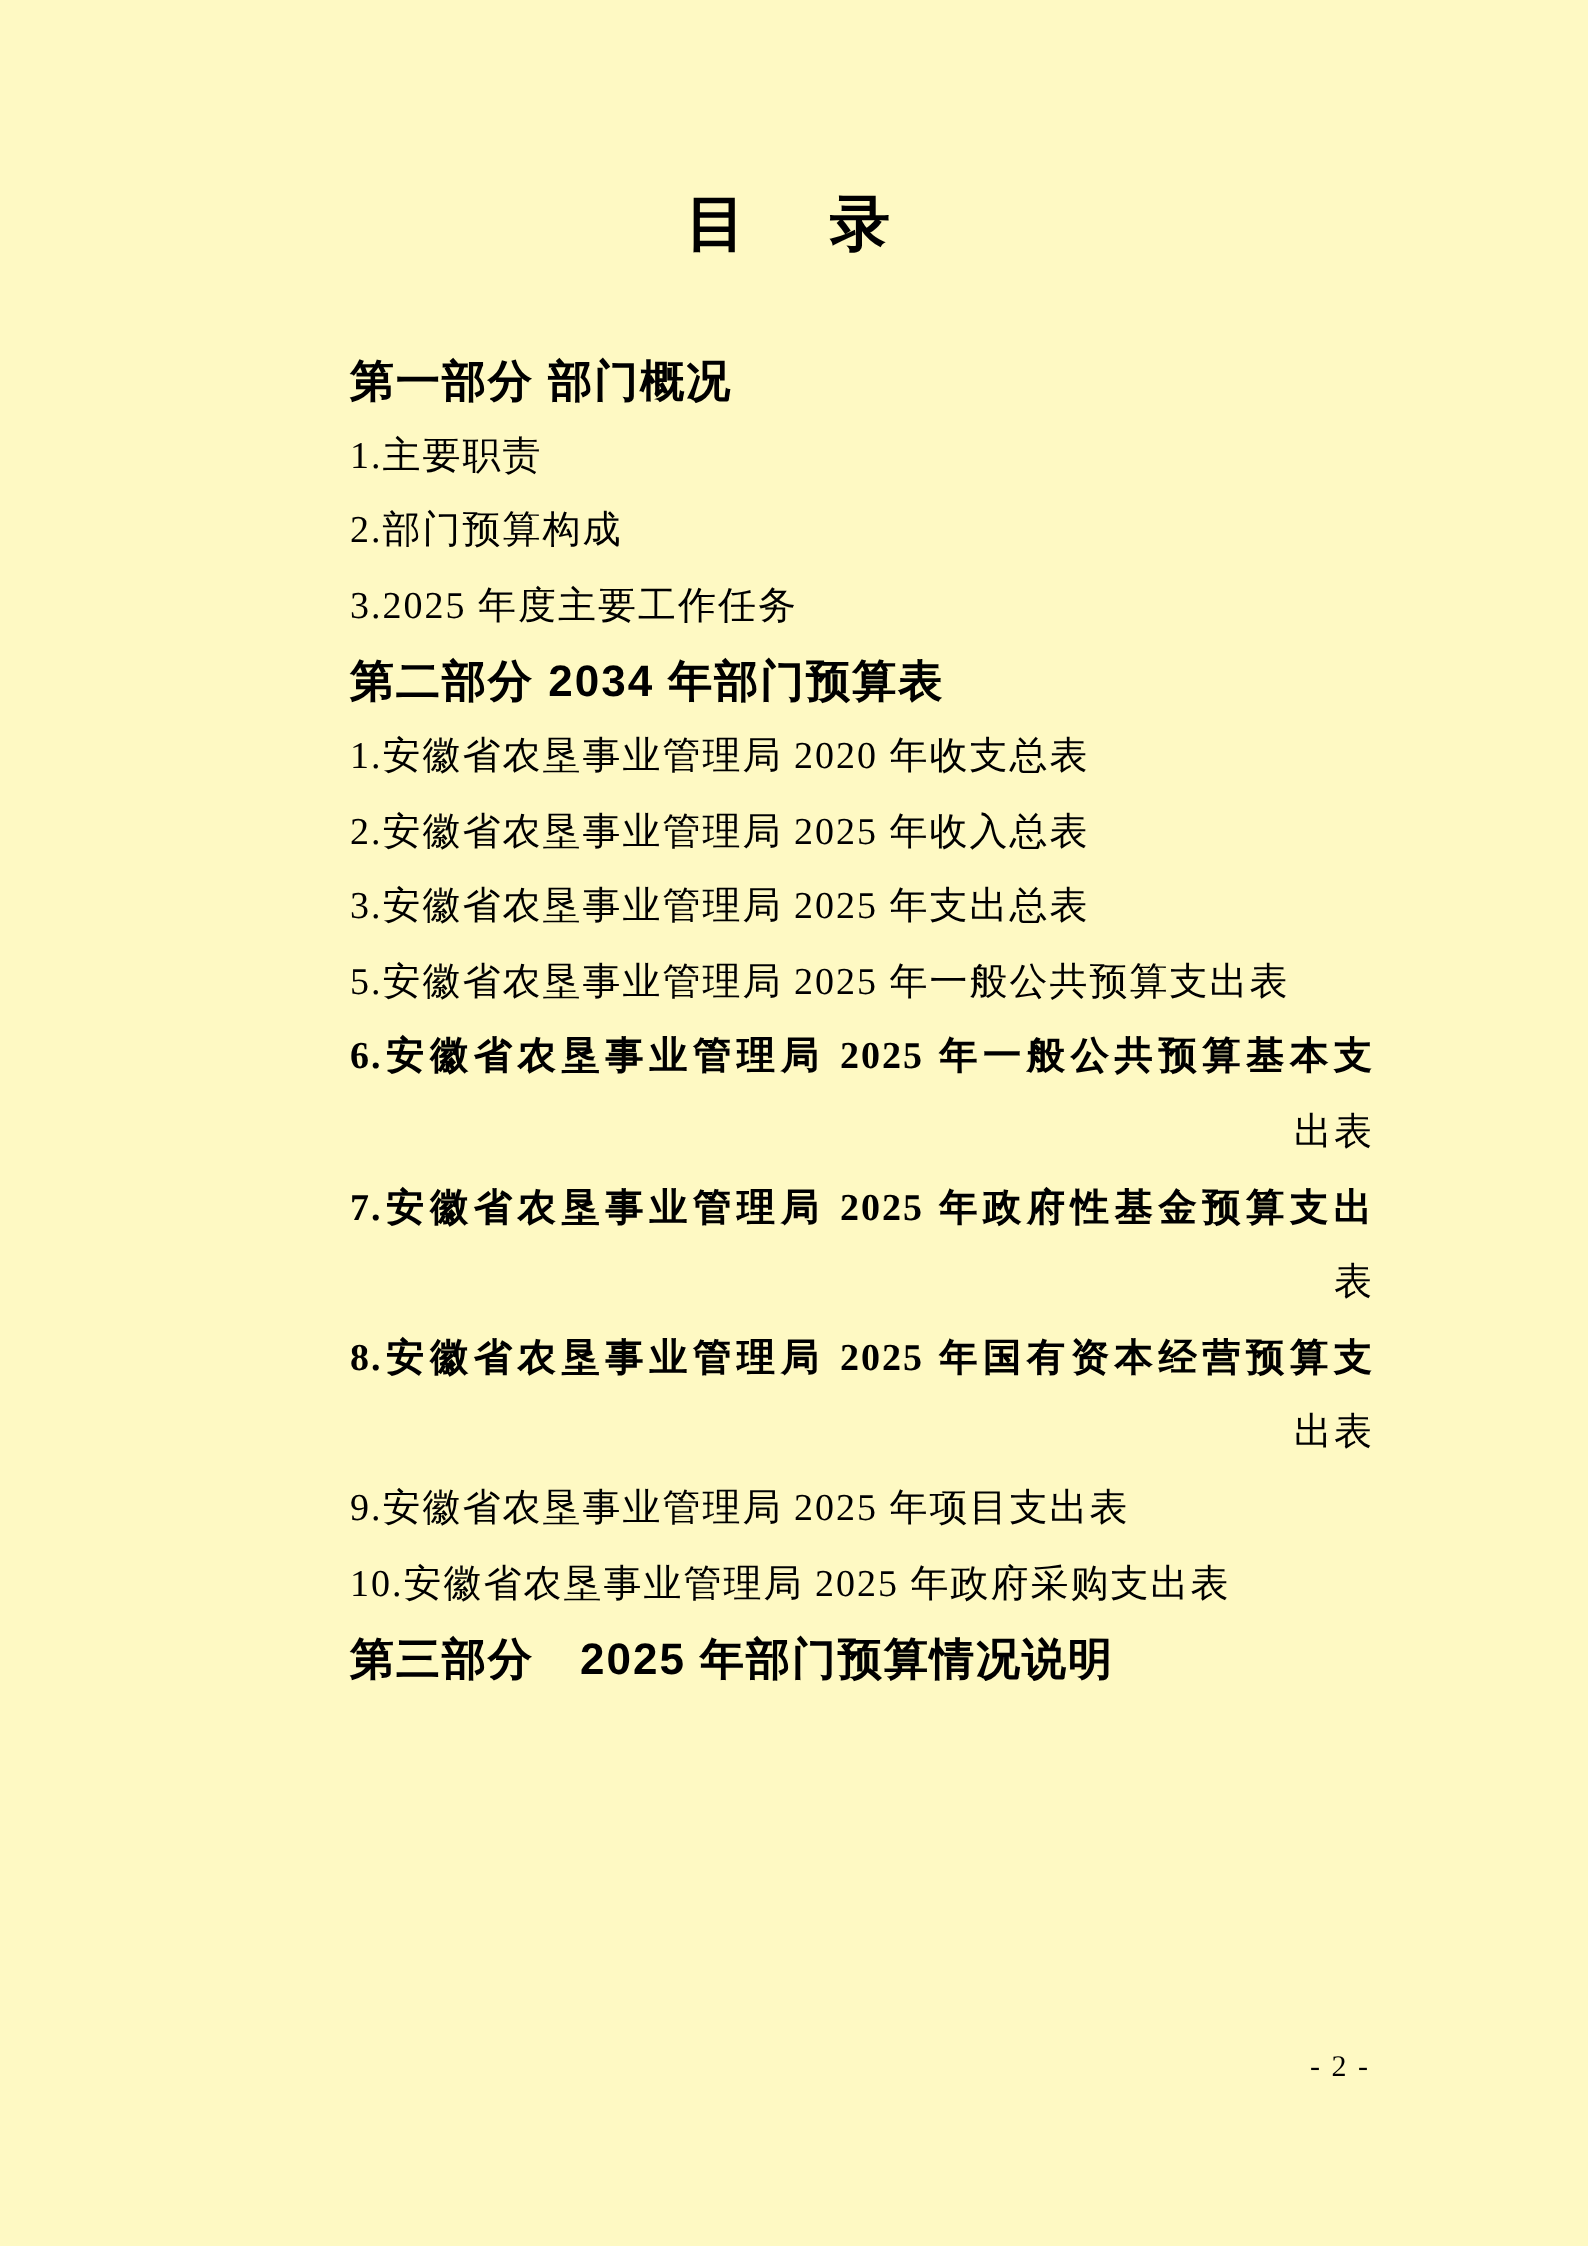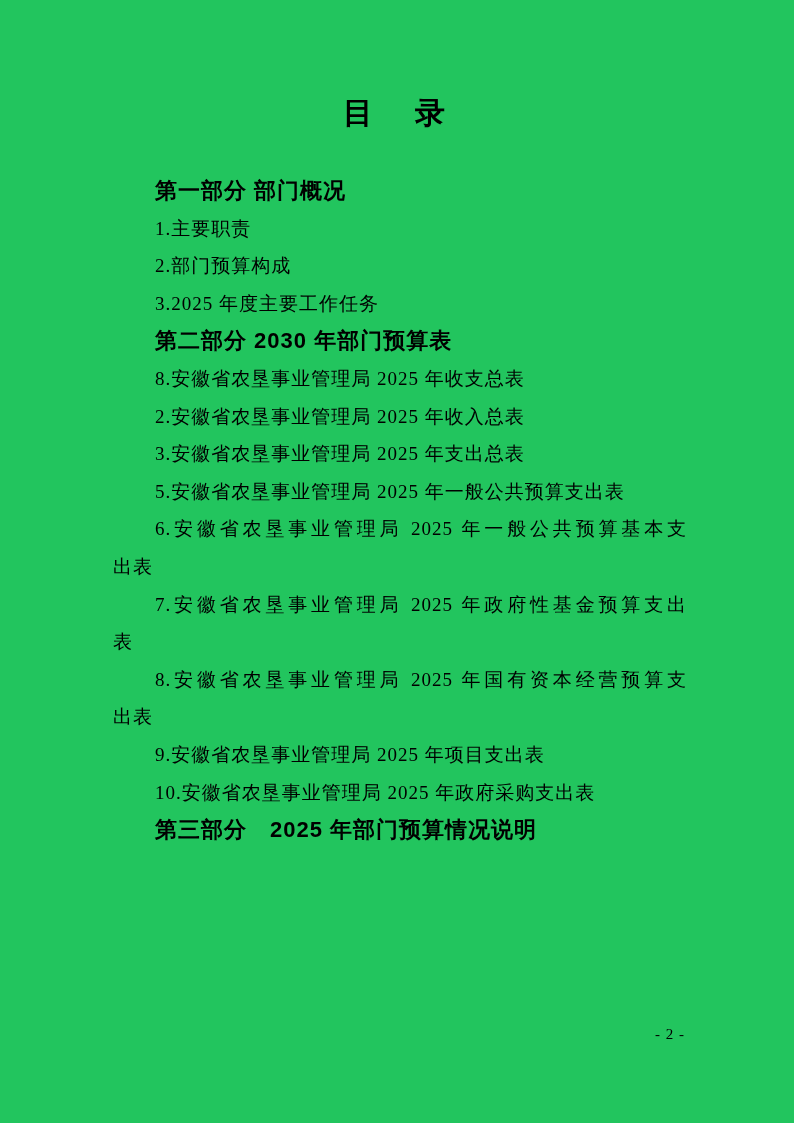--- a/index.html
+++ b/index.html
@@ -11,21 +11,21 @@
     height: 1123px;
     position: relative;
     overflow: hidden;
     background: #ffffff;
     color: #000000;
     font-family: "Liberation Serif", "DejaVu Serif", serif;
   }
   .page {
     position: absolute;
     inset: 0;
-    background: #22c55e;
+    background: #fef9c3;
   }
   .doc-title {
     position: absolute;
     top: 90px;
     left: 0;
     width: 794px;
     text-align: center;
     font-family: "Liberation Sans", "DejaVu Sans", sans-serif;
     font-weight: 700;
     font-size: 30px;
@@ -36,39 +36,42 @@
   .content {
     position: absolute;
     left: 113px;
     top: 172px;
     width: 574px;
   }
   .line {
     height: 37.6px;
     line-height: 37.6px;
     white-space: nowrap;
+    margin-left: 20px;
   }
   .heading {
     font-family: "Liberation Sans", "DejaVu Sans", sans-serif;
     font-weight: 700;
     font-size: 22px;
     text-indent: 42px;
     letter-spacing: 1px;
   }
   .item {
     font-size: 19px;
     letter-spacing: 1px;
     text-indent: 42px;
   }
   .item.wrap-first {
     text-align: justify;
     text-align-last: justify;
+    font-weight: bold;
   }
   .item.wrap-rest {
     text-indent: 0;
+    text-align: right;
   }
   .footer {
     position: absolute;
     top: 1024px;
     right: 109px;
     font-size: 15px;
     line-height: 20px;
     letter-spacing: 1px;
     white-space: pre;
   }
@@ -80,22 +83,22 @@
 
   <div class="doc-title">目　录</div>
 
   <div class="content">
 
     <div class="line heading">第一部分 部门概况</div>
     <div class="line item">1.主要职责</div>
     <div class="line item">2.部门预算构成</div>
     <div class="line item">3.2025 年度主要工作任务</div>
 
-    <div class="line heading">第二部分 2030 年部门预算表</div>
-    <div class="line item">8.安徽省农垦事业管理局 2025 年收支总表</div>
+    <div class="line heading">第二部分 2034 年部门预算表</div>
+    <div class="line item">1.安徽省农垦事业管理局 2020 年收支总表</div>
     <div class="line item">2.安徽省农垦事业管理局 2025 年收入总表</div>
     <div class="line item">3.安徽省农垦事业管理局 2025 年支出总表</div>
     <div class="line item">5.安徽省农垦事业管理局 2025 年一般公共预算支出表</div>
 
     <div class="line item wrap-first">6.安徽省农垦事业管理局 2025 年一般公共预算基本支</div>
     <div class="line item wrap-rest">出表</div>
 
     <div class="line item wrap-first">7.安徽省农垦事业管理局 2025 年政府性基金预算支出</div>
     <div class="line item wrap-rest">表</div>
 

